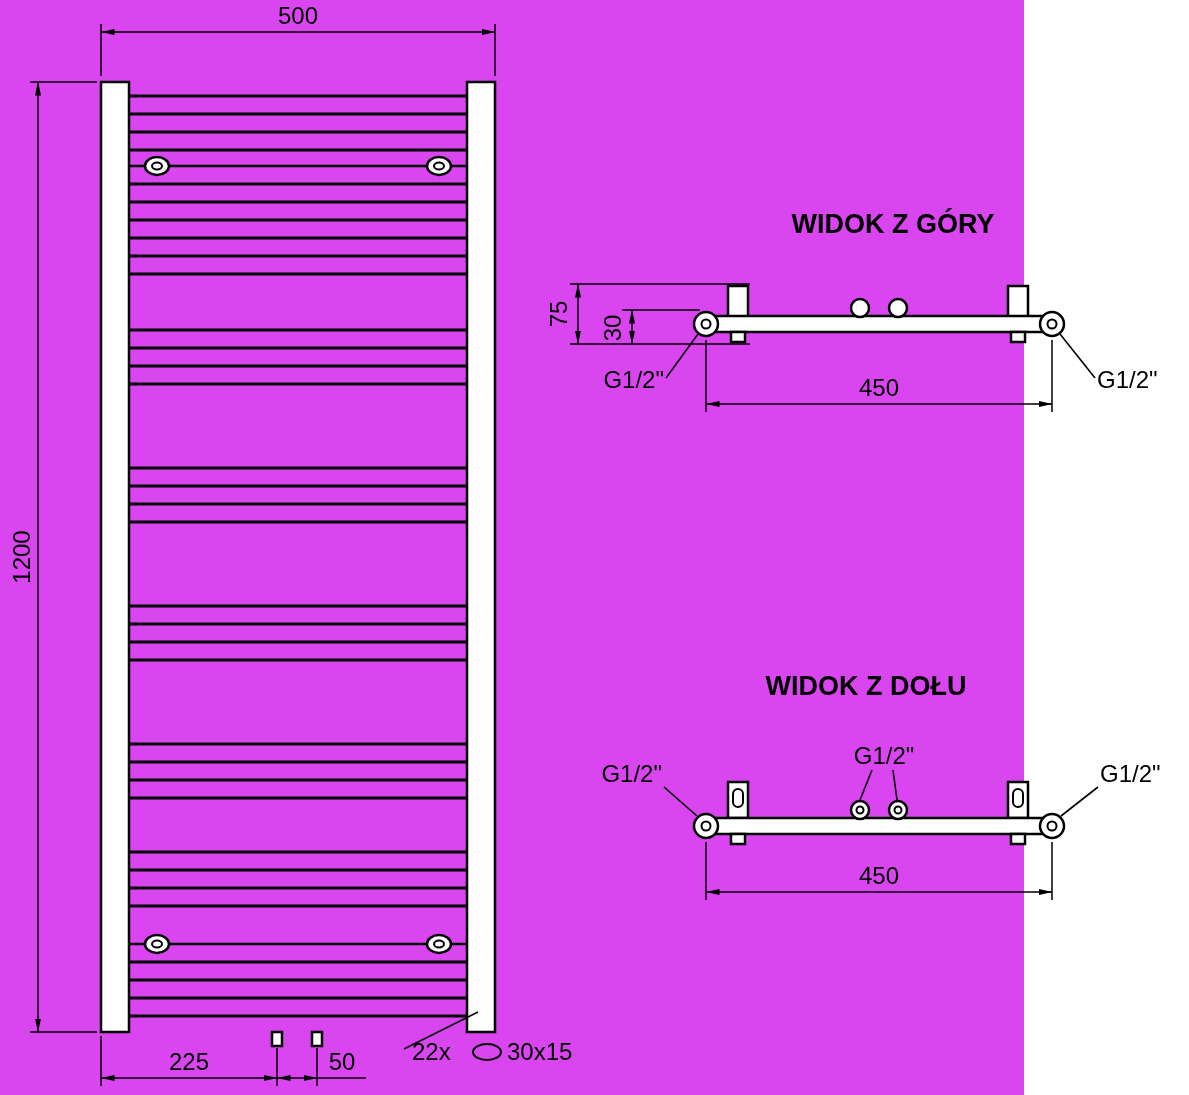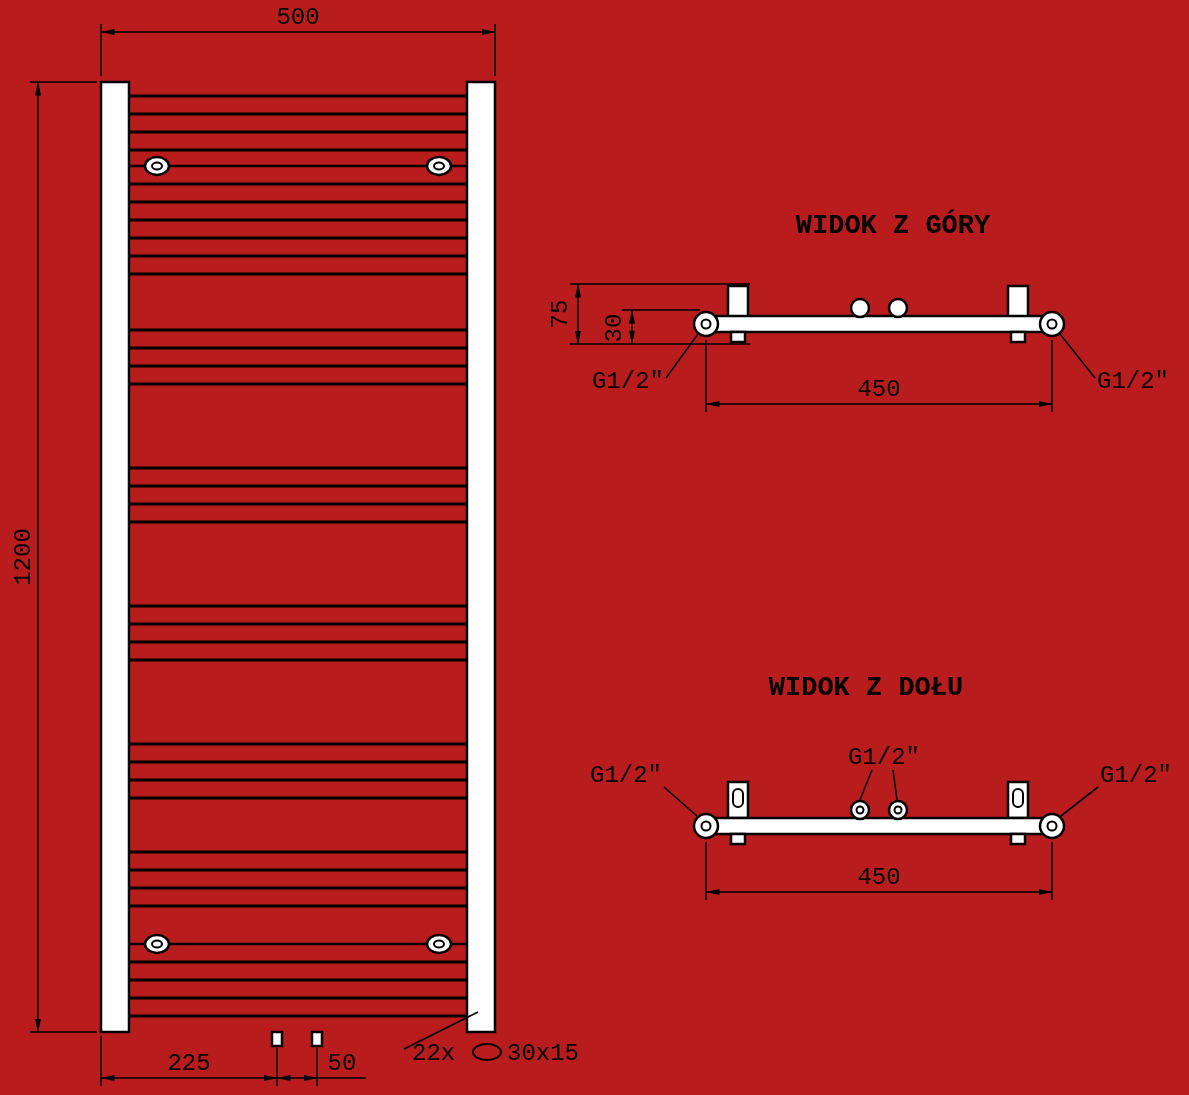--- a/index.html
+++ b/index.html
@@ -1,21 +1,21 @@
 <!DOCTYPE html>
 <html><head>
 <meta charset="utf-8">
 <style>
   html, body { margin: 0; padding: 0; background: #ffffff; }
   .sheet {
     position: relative;
-    width: 1189px;
+    width: 1024px;
     height: 1095px;
-    background: #b91c1c;
-    font-family: Liberation Mono, monospace;
+    background: #d946ef;
+    font-family: Liberation Sans, sans-serif;
   }
   svg text { fill: #000000; }
   .t-dim   { font-size: 24px; font-weight: 400; }
   .t-title { font-size: 27px; font-weight: 700; }
   .geo     { stroke: #000; stroke-width: 2.5; fill: none; }
   .geof    { stroke: #000; stroke-width: 2.5; fill: #fff; }
   .geothin { stroke: #000; stroke-width: 2;   fill: #fff; }
   .rung    { stroke: #000; stroke-width: 3; }
   .dim     { stroke: #000; stroke-width: 1.5; fill: none; }
   .leader  { stroke: #000; stroke-width: 1.6; fill: none; }

